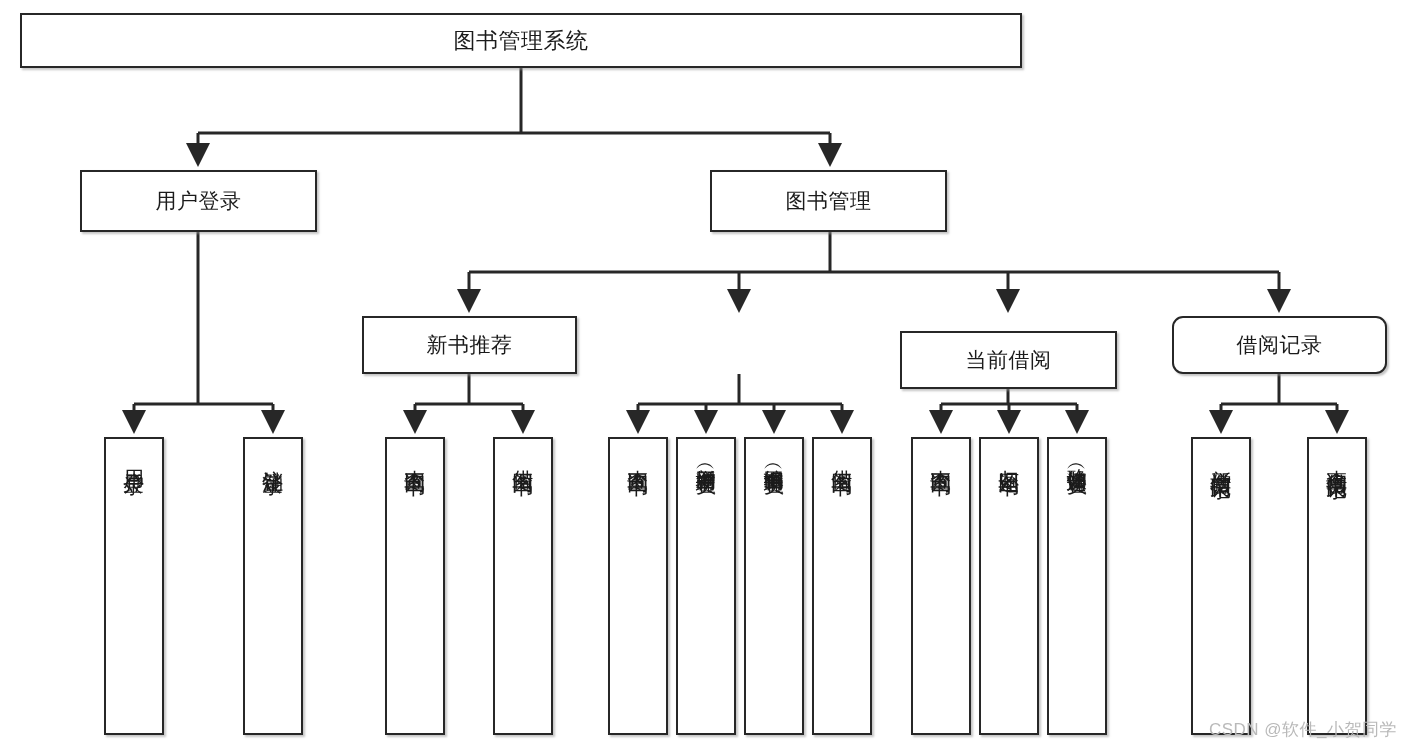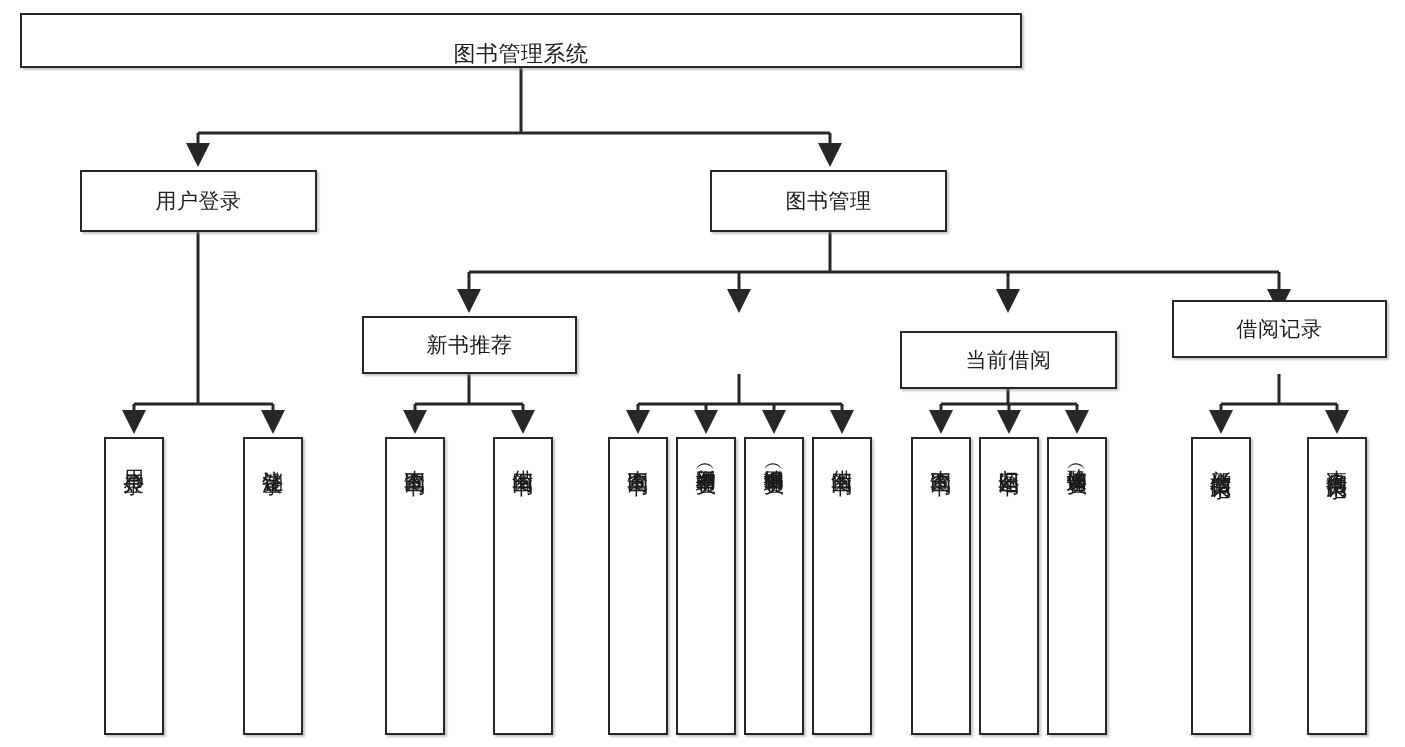--- a/index.html
+++ b/index.html
@@ -115,38 +115,38 @@
       <path d="M 1009 404 L 1009 430" marker-end="url(#arrow)"></path>
       <path d="M 1077 404 L 1077 430" marker-end="url(#arrow)"></path>
 
       <path d="M 1279 374 L 1279 404"></path>
       <path d="M 1221 404 L 1337 404"></path>
       <path d="M 1221 404 L 1221 430" marker-end="url(#arrow)"></path>
       <path d="M 1337 404 L 1337 430" marker-end="url(#arrow)"></path>
     </g>
   </svg>
 
-  <div class="node root" style="left:20px;top:13px;width:1002px;height:55px;align-items:flex-end;">
+  <div class="node root" style="left:20px;top:13px;width:1002px;height:55px;">
     <span class="label">图书管理系统</span>
   </div>
 
   <div class="node" style="left:80px;top:170px;width:237px;height:62px;">
     <span class="label">用户登录</span>
   </div>
   <div class="node" style="left:710px;top:170px;width:237px;height:62px;">
     <span class="label">图书管理</span>
   </div>
 
   <div class="node" style="left:362px;top:316px;width:215px;height:58px;">
     <span class="label">新书推荐</span>
   </div>
   <div class="node" style="left:900px;top:316px;width:217px;height:58px;margin-top:15px;">
     <span class="label">当前借阅</span>
   </div>
-  <div class="node" style="left:1172px;top:300px;width:215px;height:58px;">
+  <div class="node" style="left:1172px;top:316px;width:215px;height:58px;border-radius:11px;">
     <span class="label">借阅记录</span>
   </div>
 
   <div class="node leaf" style="left:104px;top:437px;width:60px;height:298px;">
     <span class="label">用户登录</span>
   </div>
   <div class="node leaf" style="left:243px;top:437px;width:60px;height:298px;">
     <span class="label">注销登录</span>
   </div>
 
@@ -180,13 +180,14 @@
     <span class="label">确认归还（管理员）</span>
   </div>
 
   <div class="node leaf" style="left:1191px;top:437px;width:60px;height:298px;">
     <span class="label">新增借阅记录</span>
   </div>
   <div class="node leaf" style="left:1307px;top:437px;width:60px;height:298px;">
     <span class="label">查询借阅记录</span>
   </div>
 
+  <div id="watermark">CSDN @软件_小贺同学</div>
 </div>
 
 </body></html>

